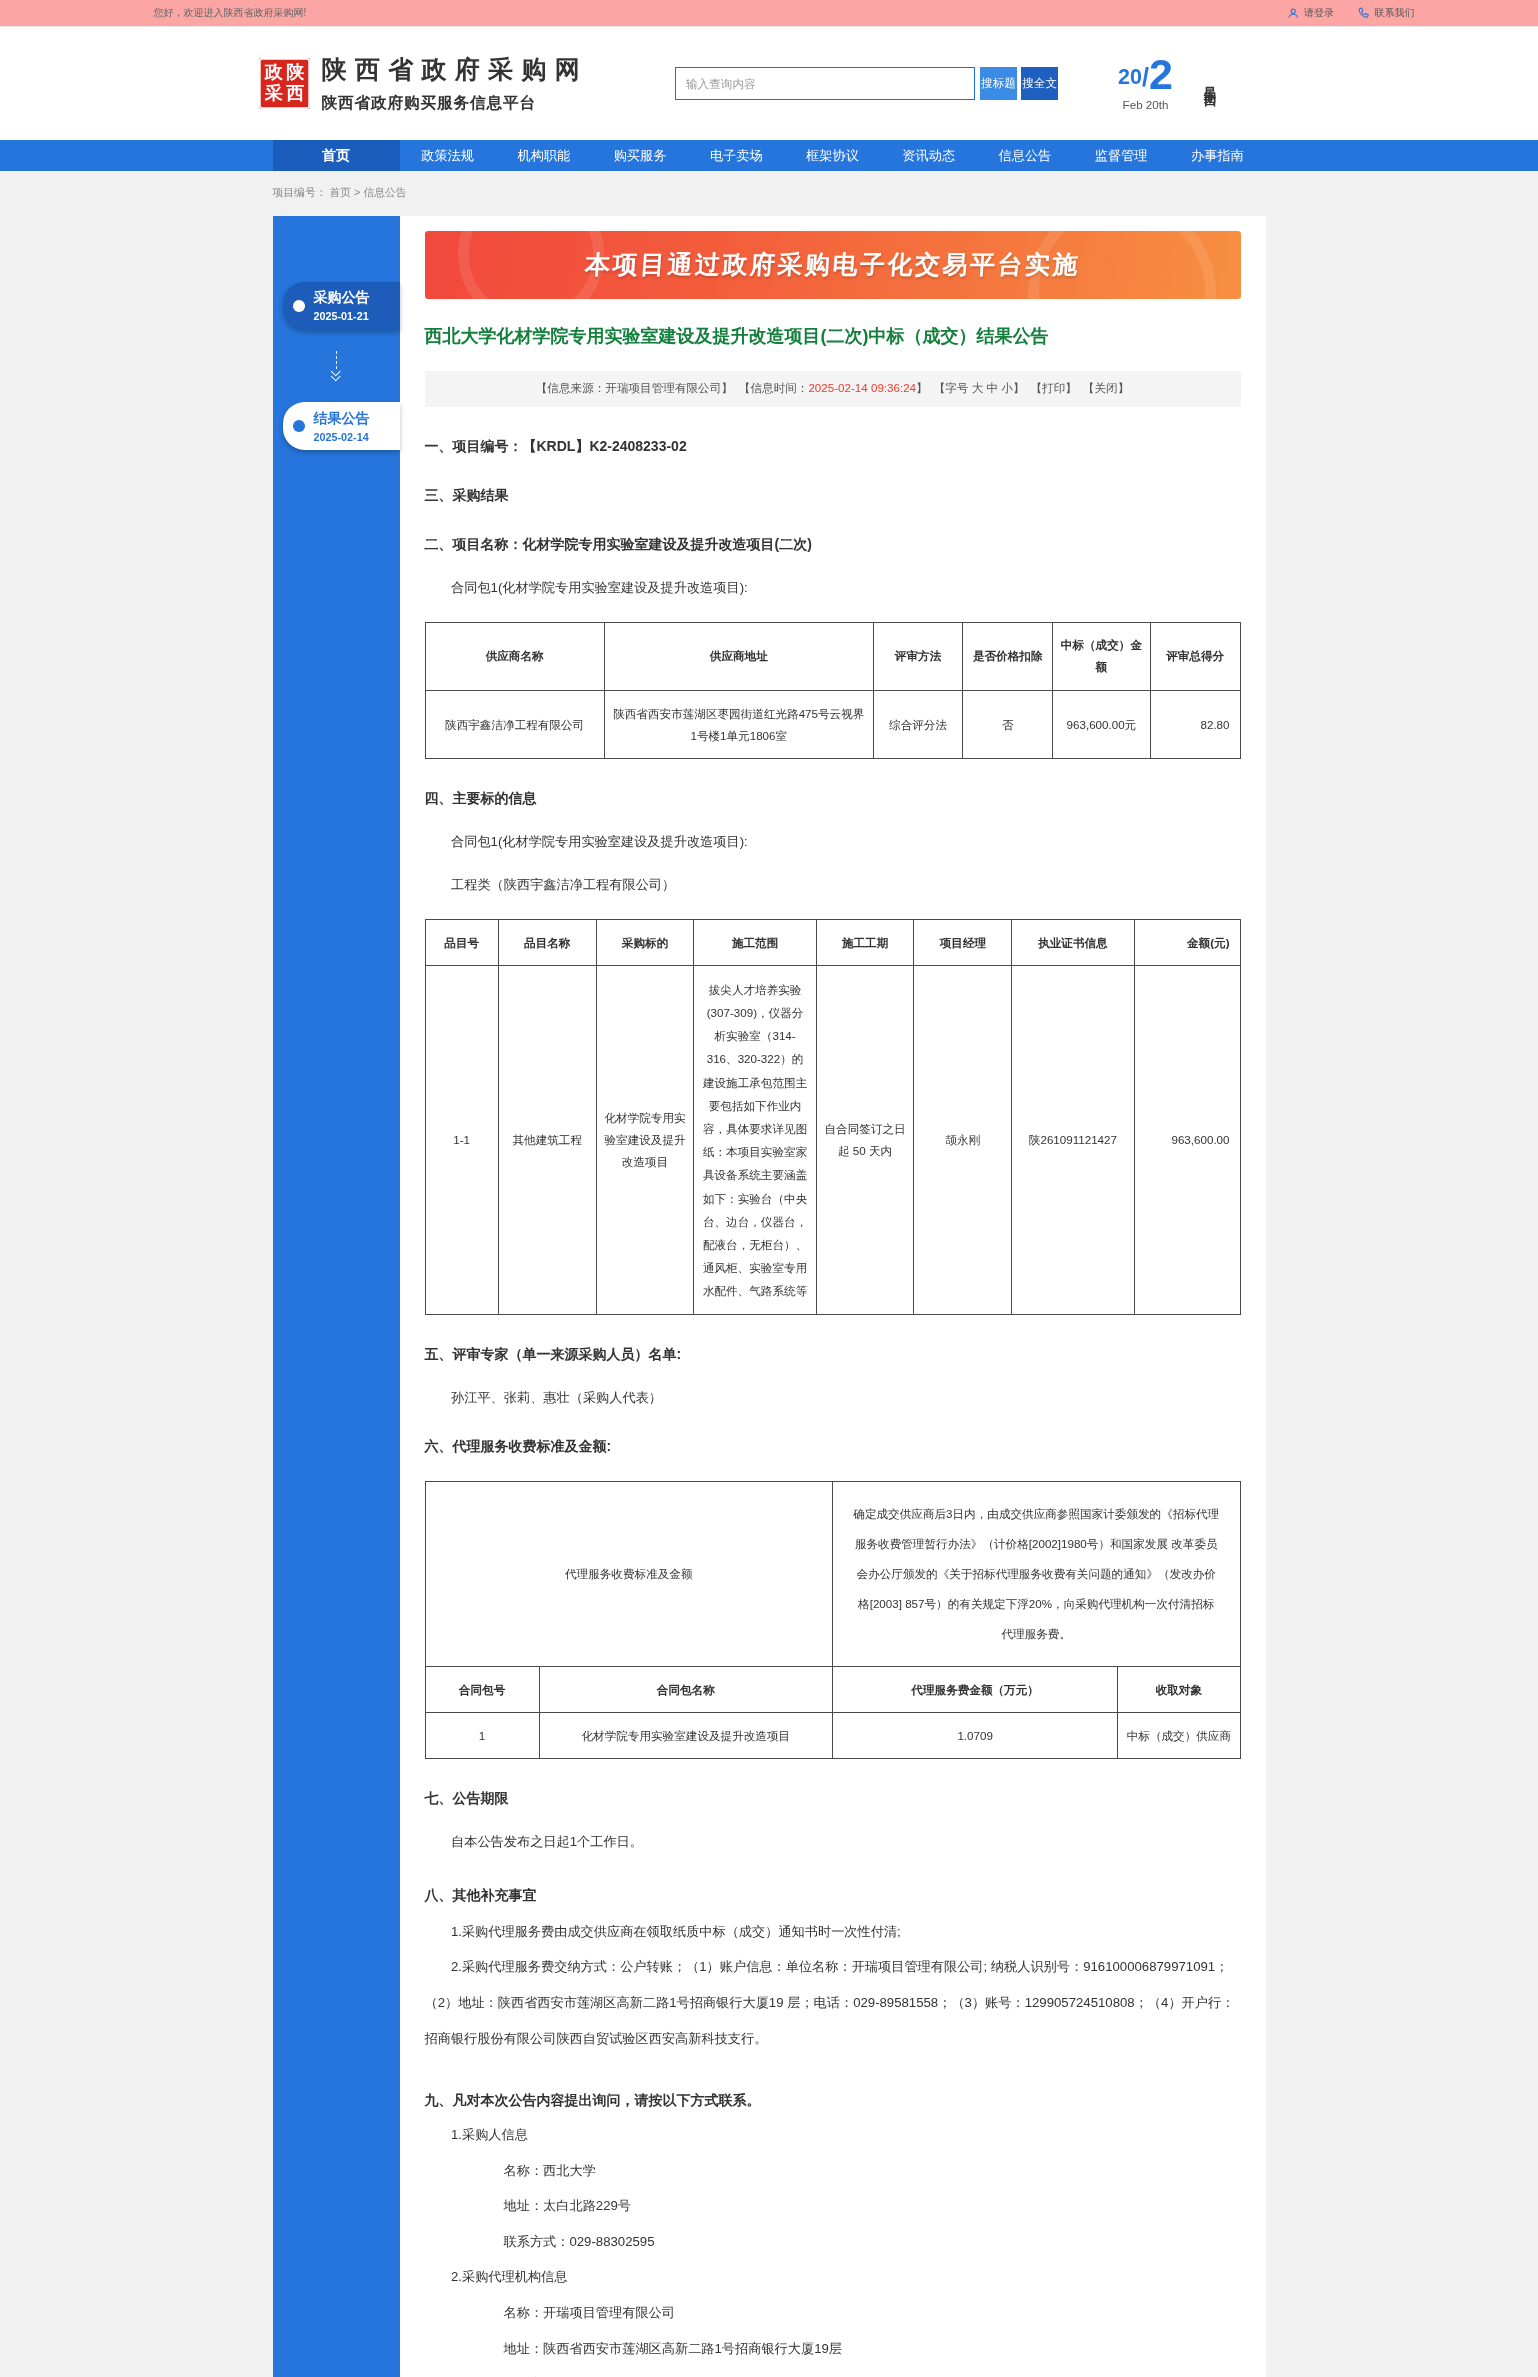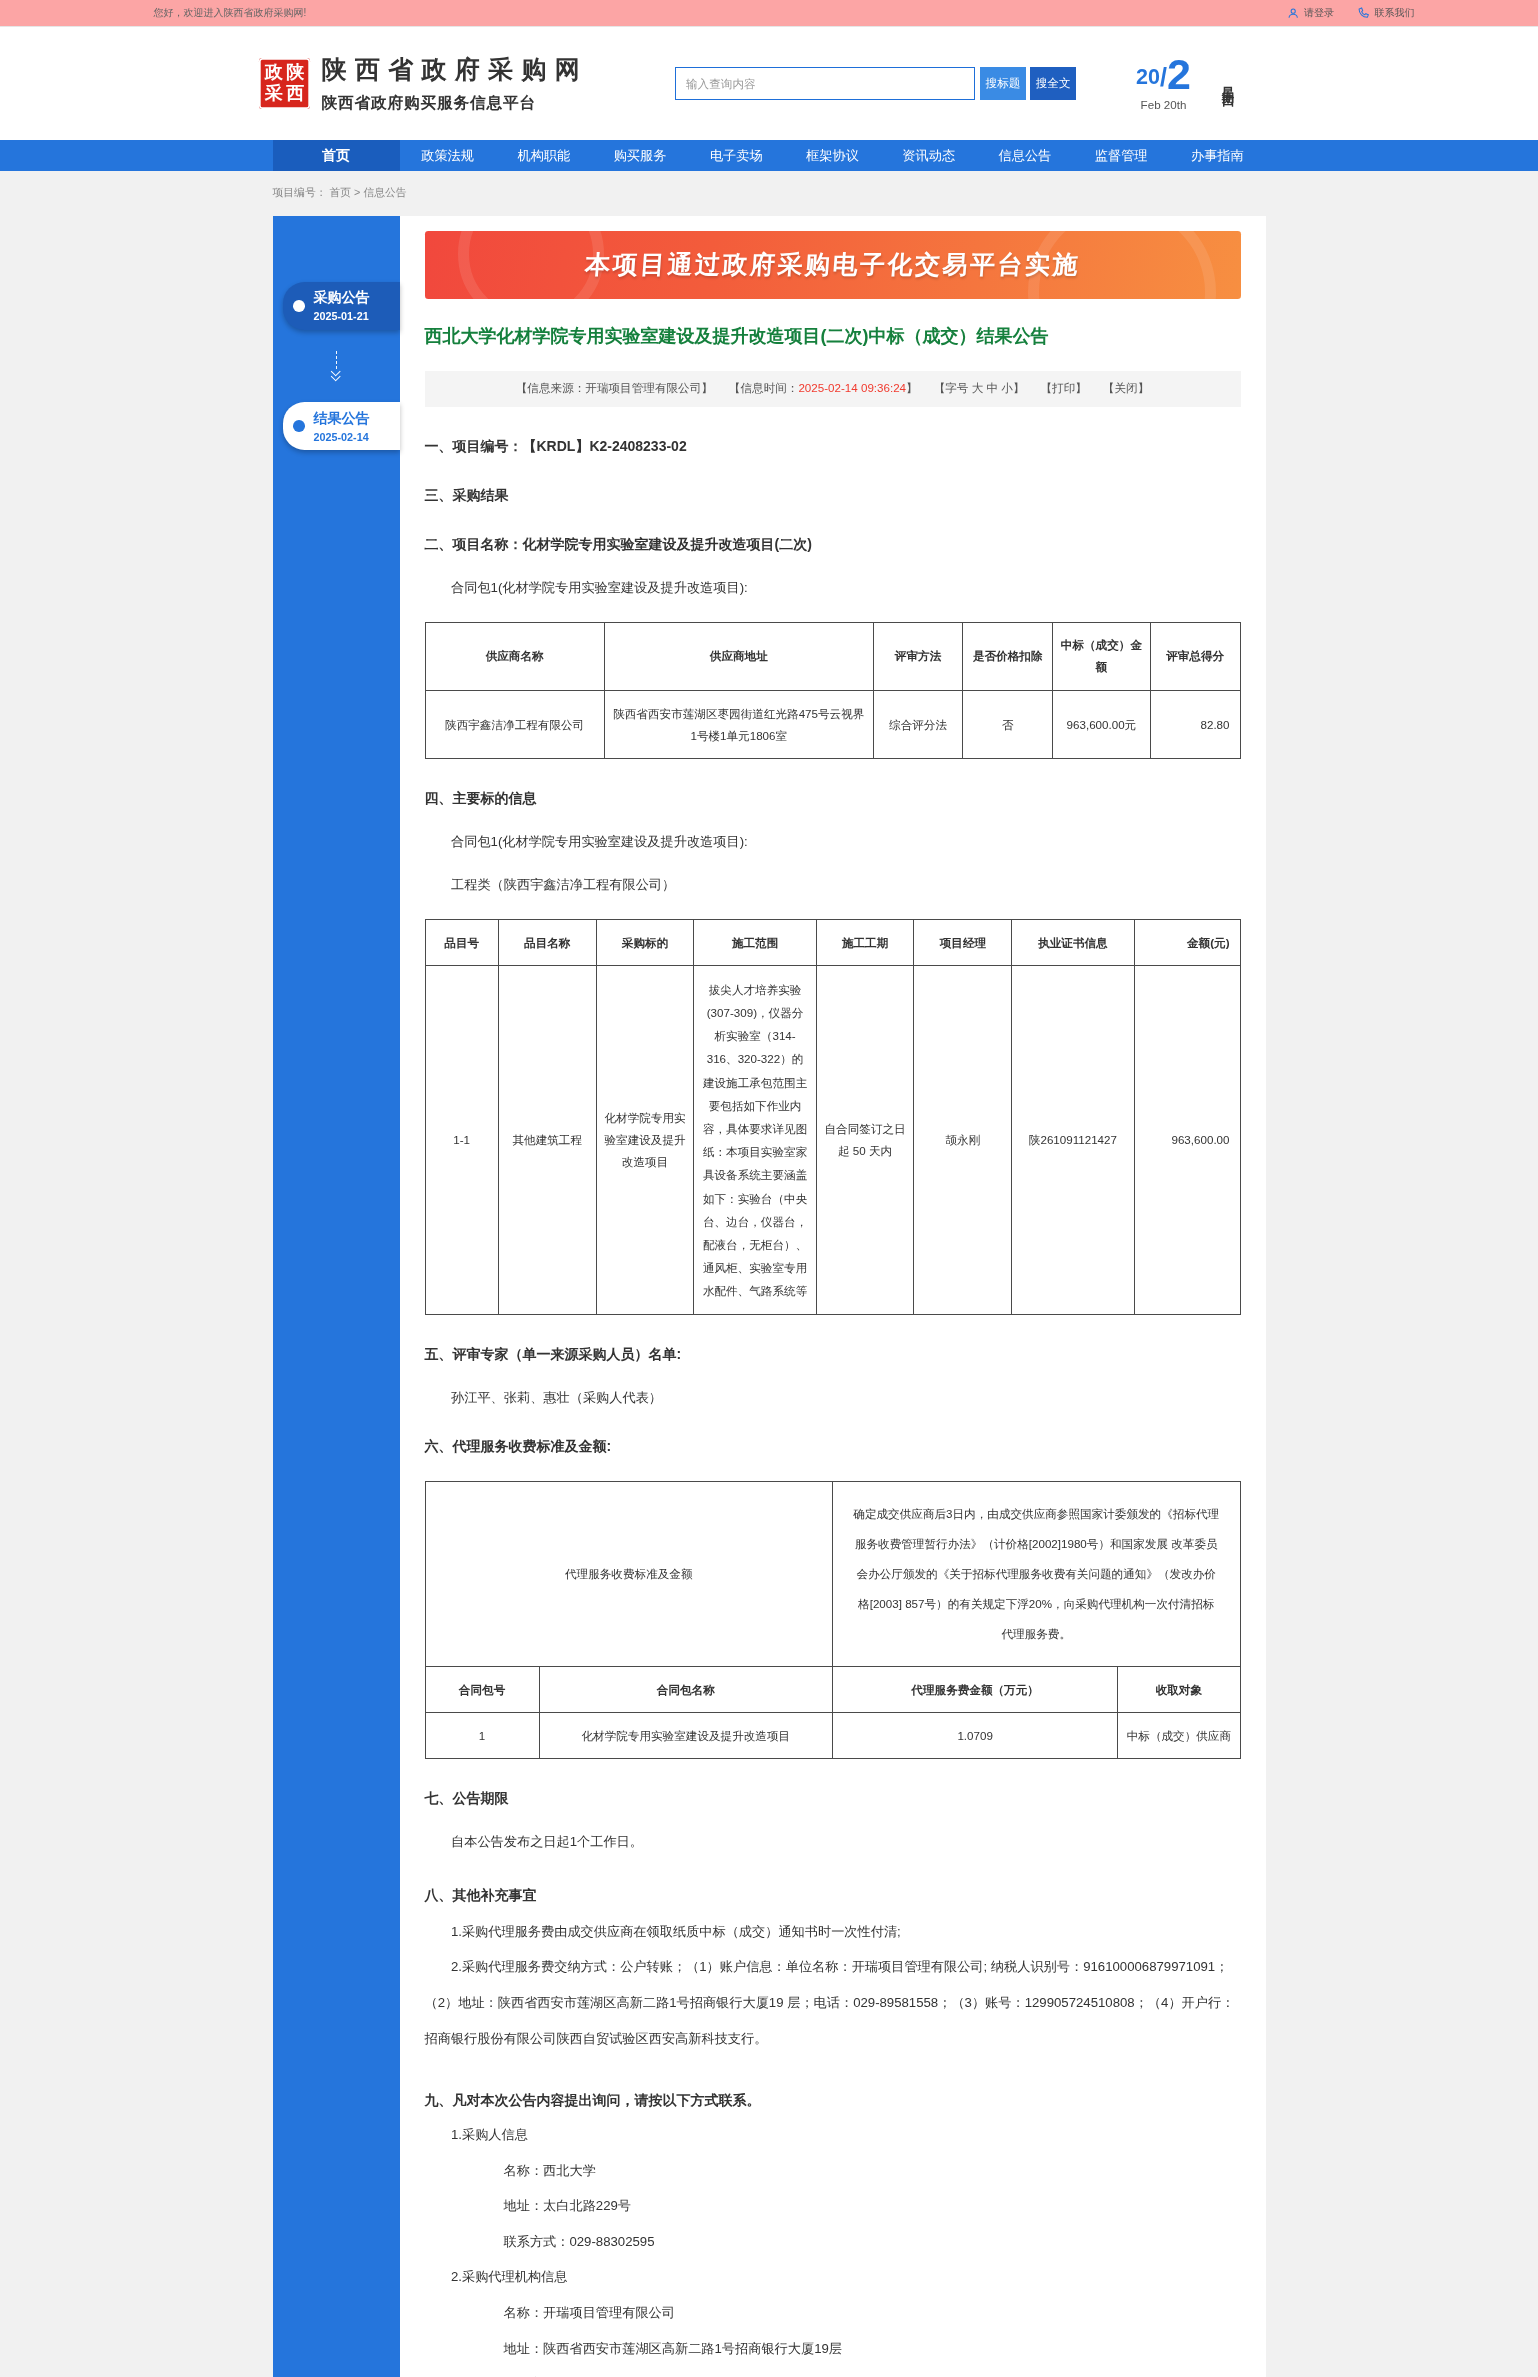--- a/index.html
+++ b/index.html
@@ -24,21 +24,21 @@
   .header { background:#fff; height:113px; }
   .header-inner { width:1020px; margin:0 auto; height:100%; display:flex; align-items:center; }
   .logo { width:51px; height:51px; background:#d7261d; border-radius:3.3px; display:grid; grid-template-columns:1fr 1fr; place-items:center; padding:4.1px; box-shadow: inset 0 0 0 1.7px #fff, inset 0 0 0 3.3px #d7261d; }
   .logo span { color:#fff; font-weight:bold; font-size:18px; line-height:1.1; font-family:"Liberation Serif","DejaVu Serif",serif; }
   .site-title-block { margin-left:11.6px; }
   .site-name { font-size:25px; font-weight:bold; color:#333; letter-spacing:8.3px; }
   .site-sub { font-size:15.7px; font-weight:bold; color:#333; margin-top:6.6px; letter-spacing:0.8px; }
   .search-box { margin-left:87px; display:flex; align-items:center; }
   .search-box input { width:300px; height:33px; border:1.7px solid #1e6fd9; outline:none; padding:0 10px; font-size:11.6px; color:#333; }
   .search-box input::placeholder { color:#999; }
-  .search-box button { height:33px; width:46px; border:none; color:#fff; font-size:11.6px; cursor:pointer; }
+  .search-box button { height:33px; width:37px; border:none; color:#fff; font-size:11.6px; cursor:pointer; }
   .btn-title { background:#3a8be4; margin-left:5px; }
   .btn-full { background:#1f5fc0; margin-left:4.1px; }
   .date-block { margin-left:60px; text-align:center; }
   .date-nums { color:#2575dc; font-weight:bold; display:flex; align-items:flex-end; justify-content:center; }
   .d-day { font-size:21.5px; line-height:1; padding-bottom:4.1px;}
   .d-slash { font-size:25px; line-height:1; padding-bottom:2.5px;}
   .d-month { font-size:43px; line-height:0.85; }
   .d-en { font-size:11.6px; color:#555; margin-top:5px; }
   .weekday { margin-left:28px; writing-mode:vertical-lr; text-orientation:upright; font-size:12.4px; color:#333; letter-spacing:5px; font-weight:bold; }
 
@@ -71,21 +71,21 @@
 
   .panel { flex:1; background:#fff; padding:15px 25px 33px 25px; }
 
   
   .banner { position:relative; overflow:hidden; height:68px; border-radius:3.3px; background:linear-gradient(100deg,#f1483d 0%,#f35c3b 35%,#f78f41 100%); display:flex; align-items:center; justify-content:center; }
   .banner::before, .banner::after { content:""; position:absolute; border:11.6px solid rgba(255,255,255,.10); border-radius:50%; }
   .banner::before { width:124px; height:124px; left:33px; top:-50px; }
   .banner::after { width:166px; height:166px; right:25px; top:-33px; }
   .banner-text { color:#fff; font-size:25px; font-weight:bold; letter-spacing:2.5px; transform:skewX(-4deg); text-shadow:0.8px 1.7px 2.5px rgba(0,0,0,.18); }
   .art-title { font-size:18px; font-weight:bold; color:#15803d; margin-top:25px; }
-  .meta { background:#f4f4f4; margin-top:23px; height:36px; display:flex; align-items:center; justify-content:center; font-size:11.6px; color:#555; gap:16px; }
+  .meta { background:#f4f4f4; margin-top:23px; height:36px; display:flex; align-items:center; justify-content:center; font-size:11.6px; color:#555; gap:6px; }
   .meta .red { color:#f13a2e; }
 
   .sec-h { font-size:14px; font-weight:bold; color:#333; margin-top:31px; }
   .sec-note { font-size:13.2px; color:#333; margin-top:25px; margin-left:26.5px; }
   .para { font-size:13.2px; color:#333; line-height:2.7; text-indent:2em; }
   .gtable { width:100%; border-collapse:collapse; margin-top:25px; }
   .gtable th, .gtable td { border:0.8px solid #4a4a4a; text-align:center; vertical-align:middle; font-size:11.6px; color:#333; padding:11.6px 6.6px; line-height:1.9; }
   .gtable th { font-weight:bold; }
   .ralign { text-align:right !important; padding-right:10px !important; }
   .contact-title { font-size:13.2px; color:#333; line-height:2.7; margin-left:26.5px; }

